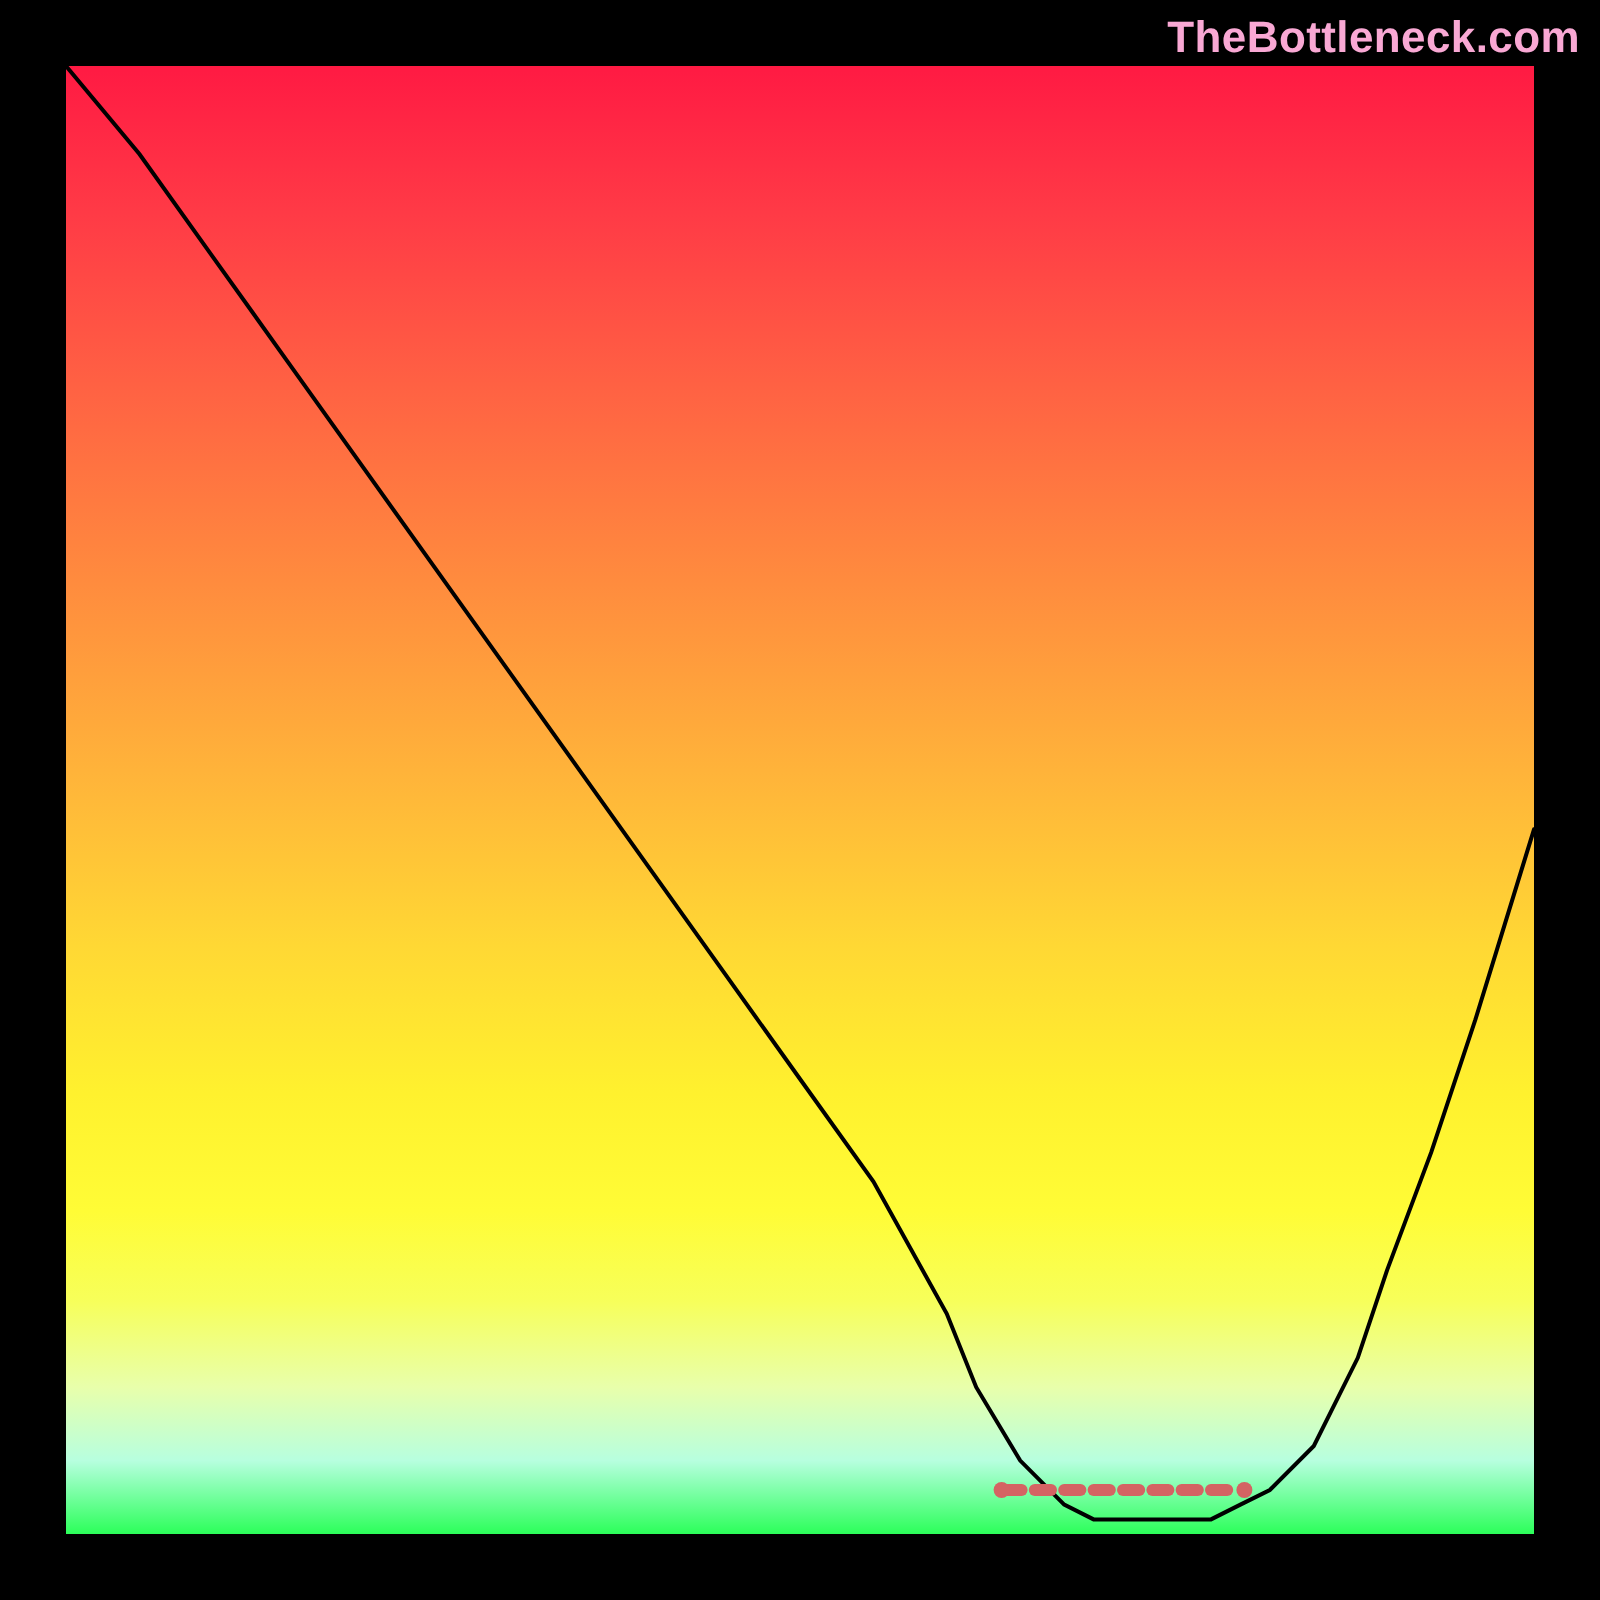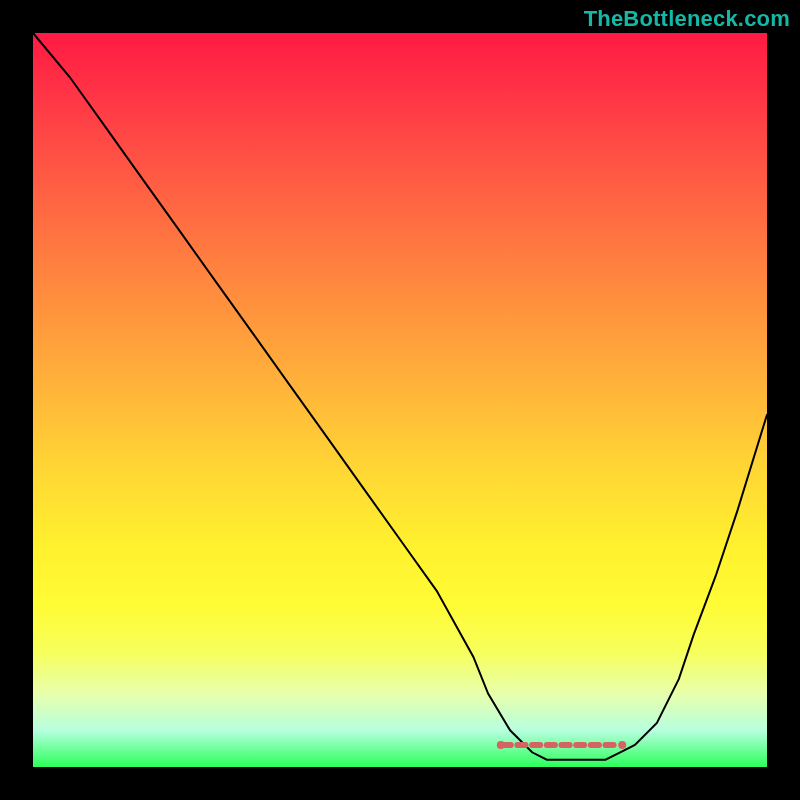--- a/index.html
+++ b/index.html
@@ -44,21 +44,21 @@
     width: 734px; height: 734px;
     overflow: visible;
   }
   .brand {
     position: absolute;
     top: 6px;
     right: 10px;
     font-family: Arial, Helvetica, sans-serif;
     font-size: 22px;
     font-weight: 600;
-    color: #14b8a6;
+    color: #f9a8d4;
     letter-spacing: 0.2px;
   }
 </style>
 </head>
 <body>
 
 <div class="frame">
   <div class="plot"></div>
 
   <svg class="curve-svg" viewBox="0 0 734 734">

